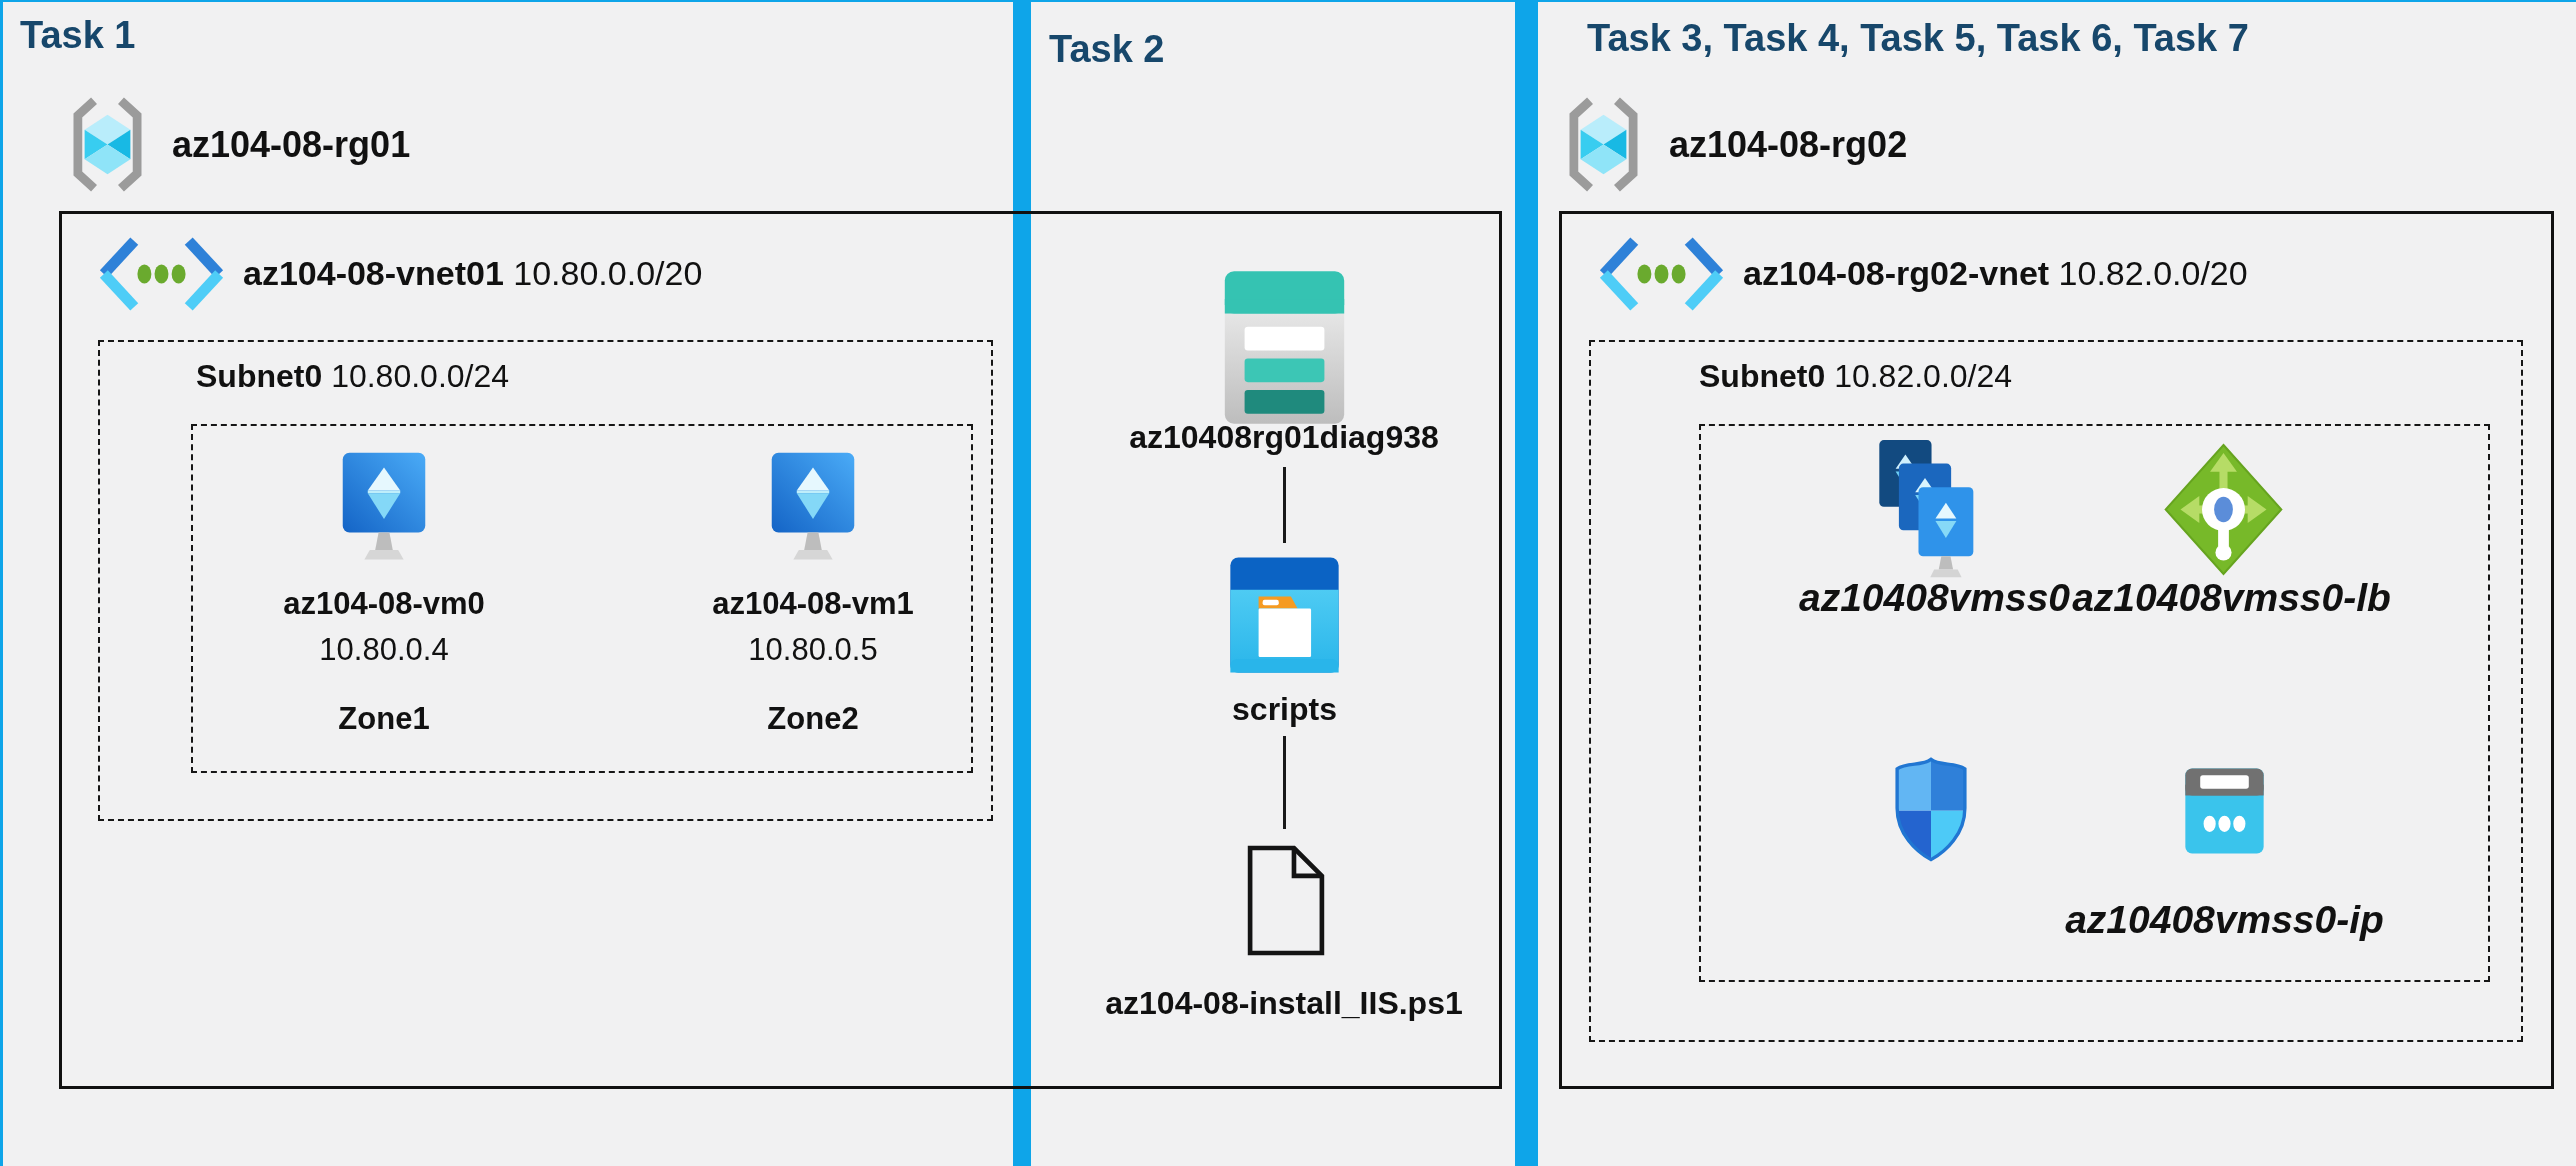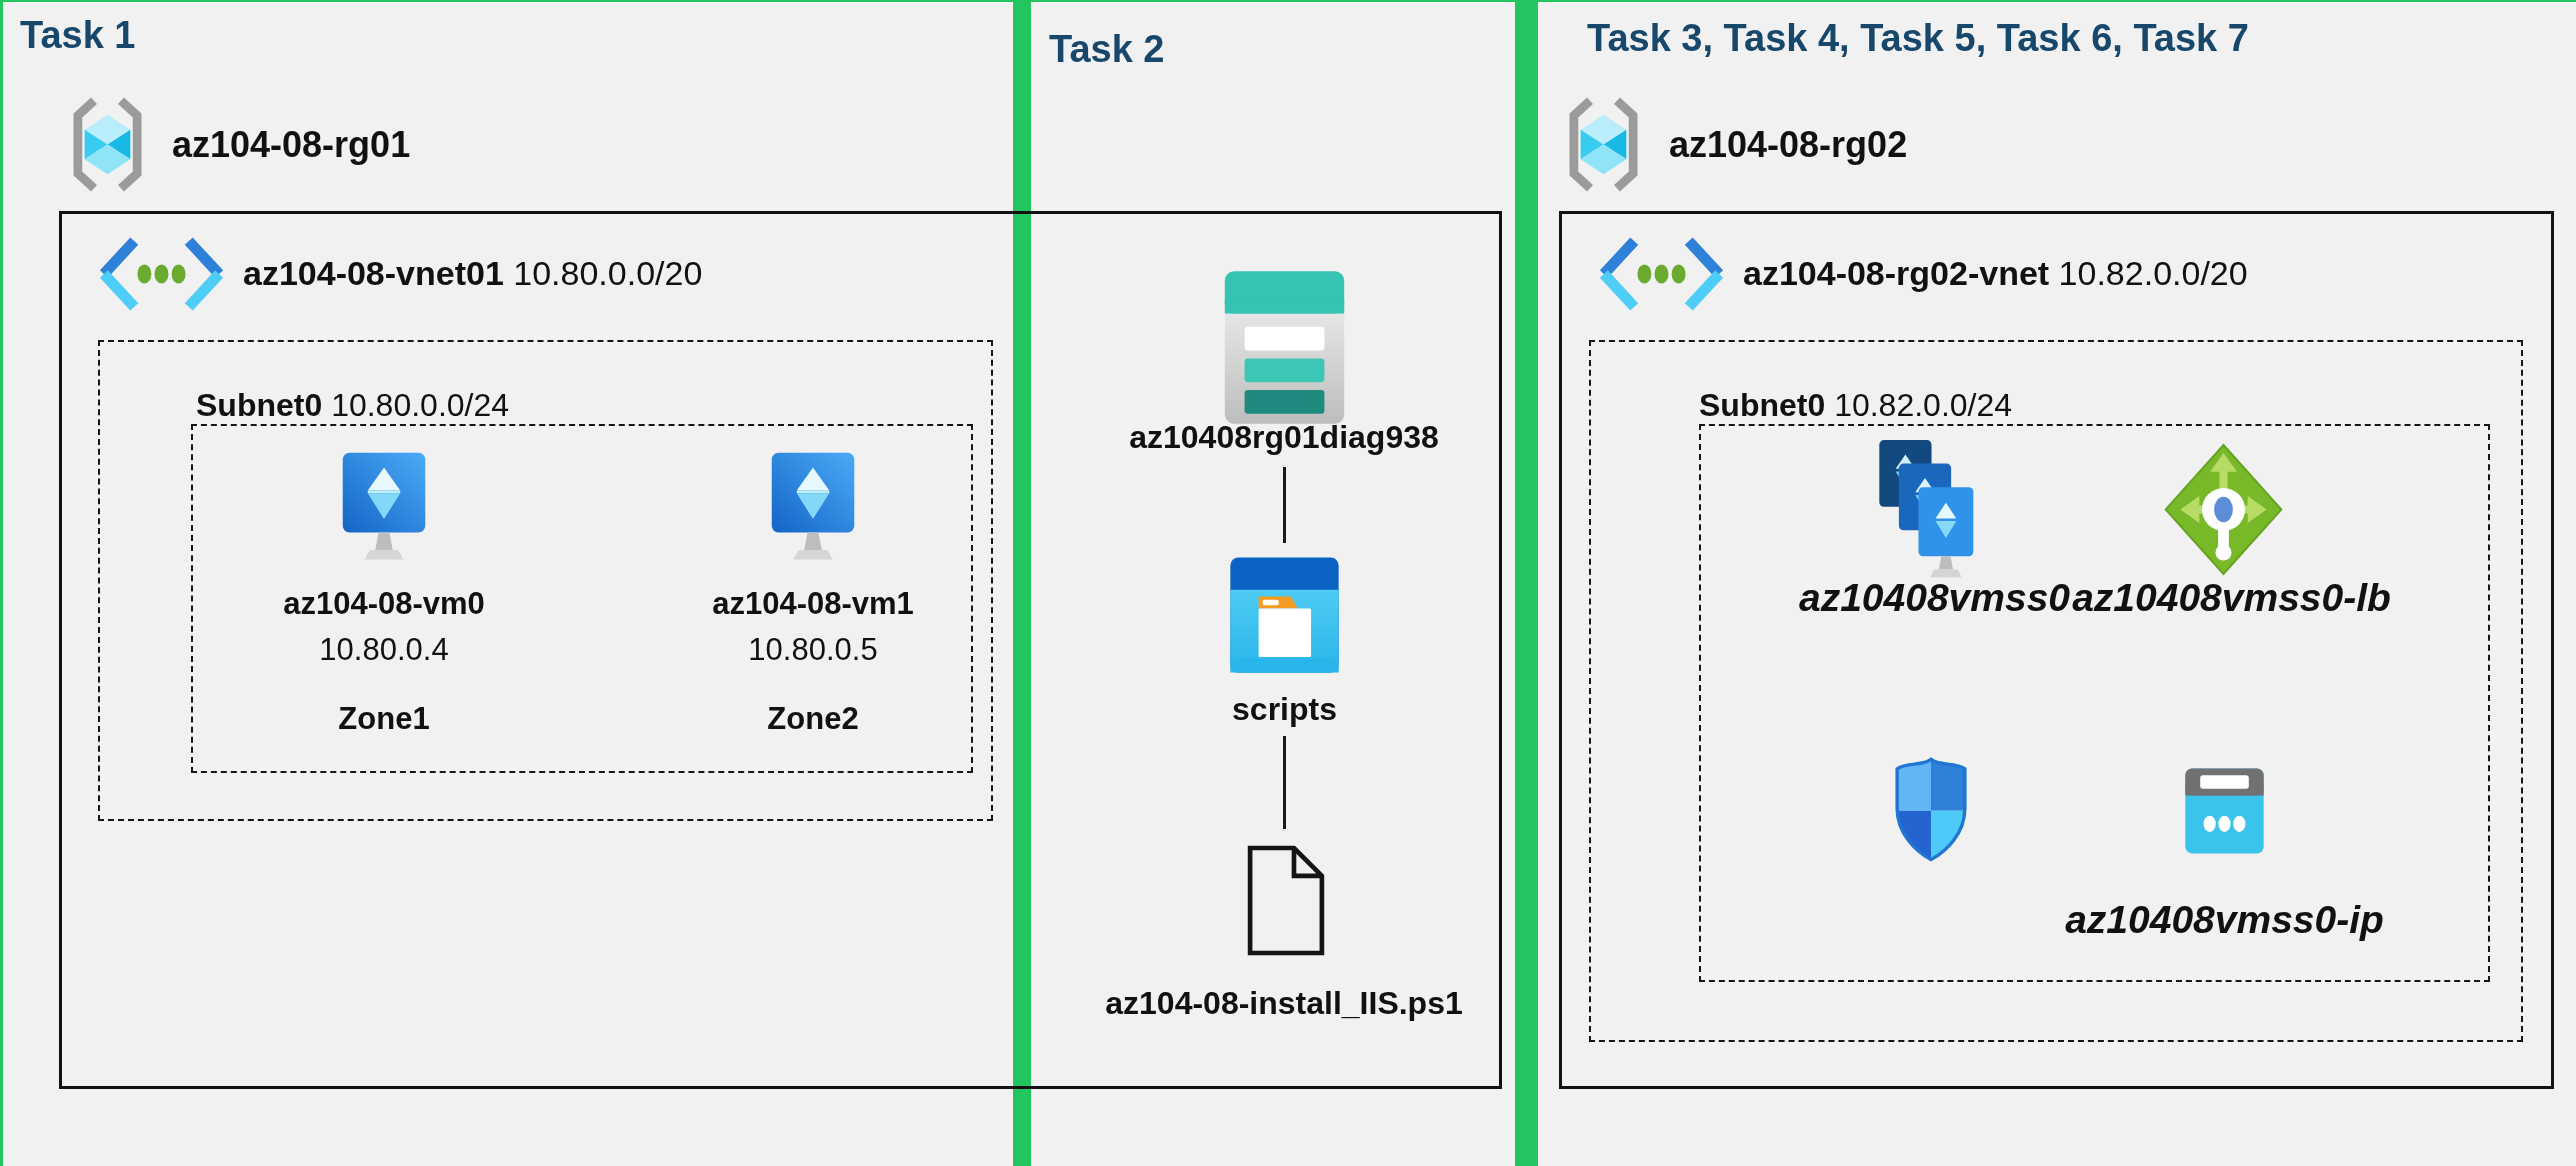--- a/index.html
+++ b/index.html
@@ -1,28 +1,28 @@
 <!DOCTYPE html>
 <html style="font-size:10.8px"><head>
 <meta charset="utf-8">
 <style>
   html,body{margin:0;padding:0;background:#ffffff;}
   body{font-family:"Liberation Sans","DejaVu Sans",sans-serif;color:#111;}
-  #stage{position:relative;width:2576px;height:1166px;background:#22c55e;overflow:hidden;}
+  #stage{position:relative;width:2576px;height:1166px;background:#0ea5e9;overflow:hidden;}
   .panel{position:absolute;top:2px;height:1164px;background:#f1f1f2;}
   .abs{position:absolute;}
   .task-title{position:absolute;font-size:38px;font-weight:700;color:#17476b;line-height:47px;white-space:nowrap;}
   .solid-box{position:absolute;border:3.4px solid #111;background:transparent;}
   .dash-box{position:absolute;border:2.7px dashed #161616;background:transparent;}
   .lbl{position:absolute;white-space:nowrap;}
   .b{font-weight:700;text-align:center;}
   .ctr{text-align:center;}
   .rg-label{font-size:36px;font-weight:700;line-height:44px;}
   .vnet-label{font-size:34px;line-height:44px;}
-  .subnet-label{font-size:32px;line-height:40px;margin-top:29px;}
+  .subnet-label{font-size:32px;line-height:40px;}
   .vm-label{font-size:31px;line-height:38px;}
   .mid-label{font-size:32px;line-height:40px;}
   .item-label{font-size:39px;line-height:40px;font-style:italic;}
   .connector{position:absolute;width:2.7px;background:#1a1a1a;}
   svg{display:block;}
 </style>
 </head>
 <body>
 
 <div id="stage">

